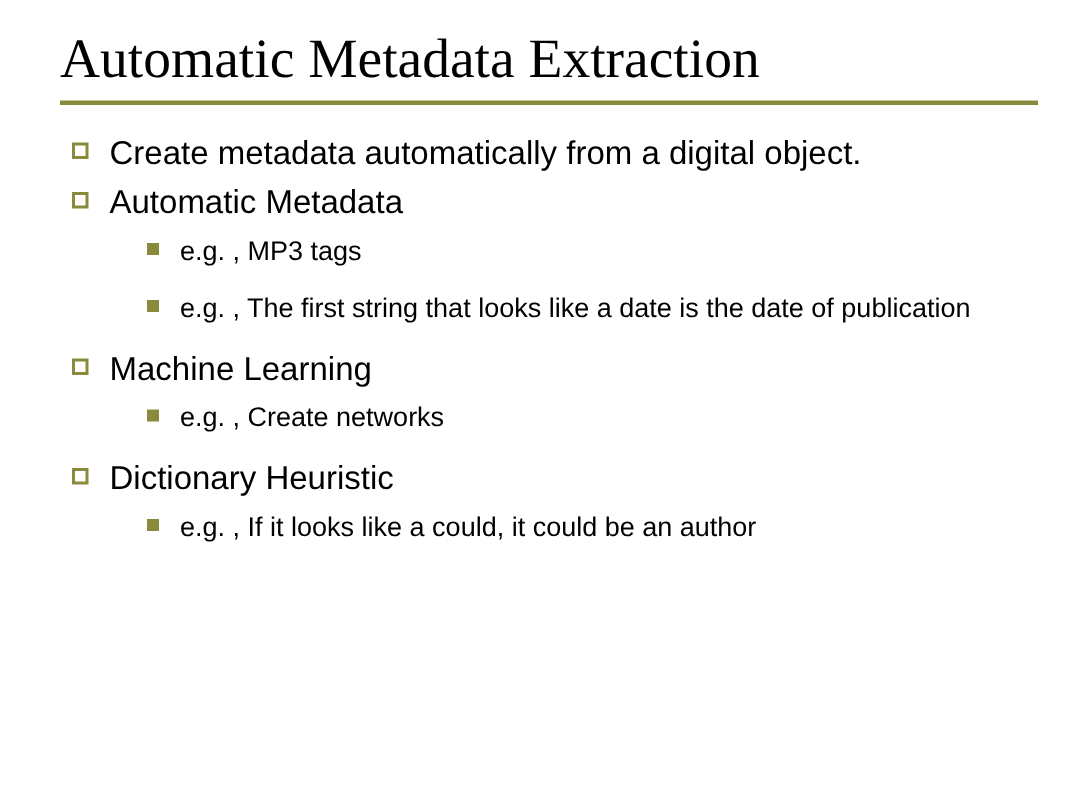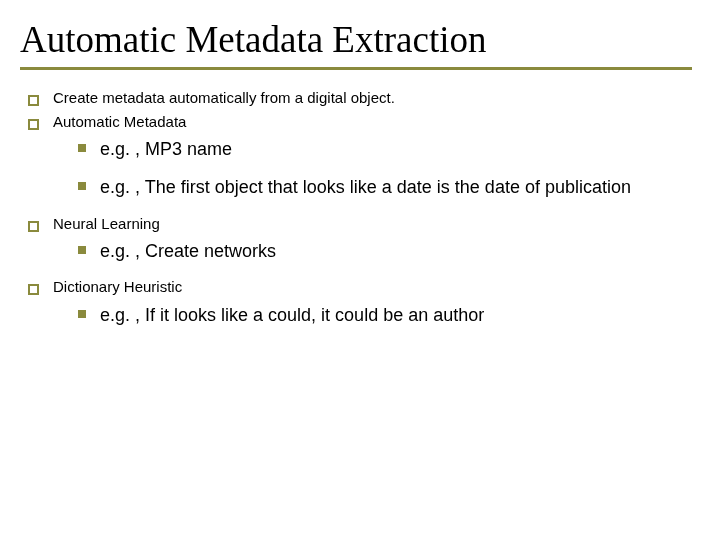--- a/index.html
+++ b/index.html
@@ -4,21 +4,21 @@
 <style>
   * { margin: 0; padding: 0; box-sizing: border-box; }
   body {
     width: 720px;
     height: 540px;
     background: #ffffff;
     font-family: Verdana, Geneva, sans-serif;
     overflow: hidden;
   }
   .slide {
-    padding: 18px 28px 20px 20px;
+    padding: 18px 28px 20px 40px;
   }
   .title {
     font-family: "Times New Roman", Times, serif;
     font-size: 37px;
     color: #000;
     font-weight: 400;
     padding-bottom: 4px;
   }
   .rule {
     height: 3px;
@@ -36,21 +36,21 @@
   }
   .l1 .bullet {
     width: 11px;
     height: 11px;
     border: 2px solid #8a8a3d;
     flex-shrink: 0;
     margin-top: 7px;
     margin-right: 14px;
   }
   .l1 .text {
-    font-size: 15px;
+    font-size: 22px;
     color: #000;
     line-height: 1.3;
   }
   .l2 {
     display: flex;
     align-items: flex-start;
     margin-left: 50px;
     margin-top: 6px;
     margin-bottom: 14px;
   }
@@ -80,31 +80,31 @@
       <span class="bullet"></span>
       <span class="text">Create metadata automatically from a digital object.</span>
     </div>
 
     <div class="l1">
       <span class="bullet"></span>
       <span class="text">Automatic Metadata</span>
     </div>
     <div class="l2">
       <span class="bullet"></span>
-      <span class="text">e.g. , MP3 name</span>
+      <span class="text">e.g. , MP3 tags</span>
     </div>
 
     <div class="l2">
       <span class="bullet"></span>
-      <span class="text">e.g. , The first object that looks like a date is the date of publication</span>
+      <span class="text">e.g. , The first string that looks like a date is the date of publication</span>
     </div>
 
     <div class="l1">
       <span class="bullet"></span>
-      <span class="text">Neural Learning</span>
+      <span class="text">Machine Learning</span>
     </div>
     <div class="l2">
       <span class="bullet"></span>
       <span class="text">e.g. , Create networks</span>
     </div>
 
     <div class="l1">
       <span class="bullet"></span>
       <span class="text">Dictionary Heuristic</span>
     </div>

